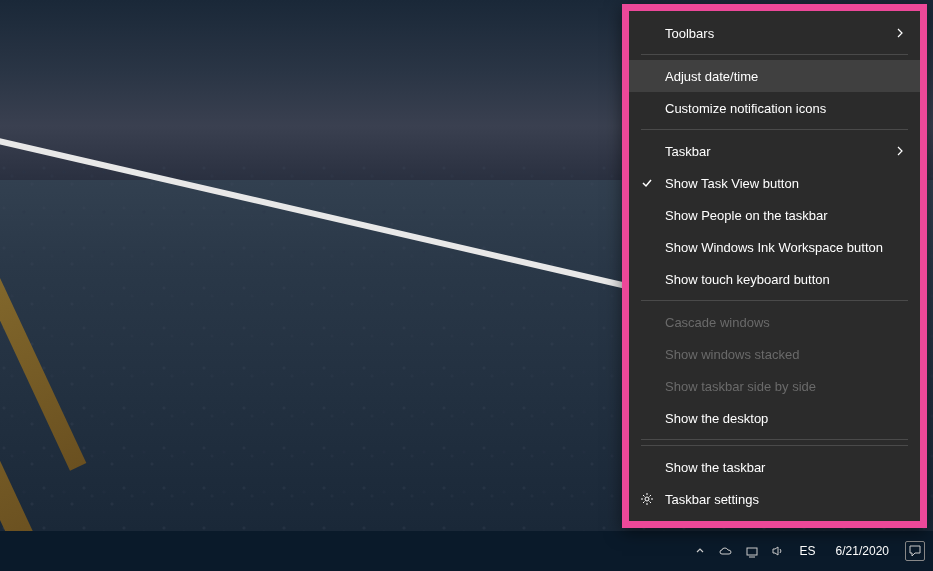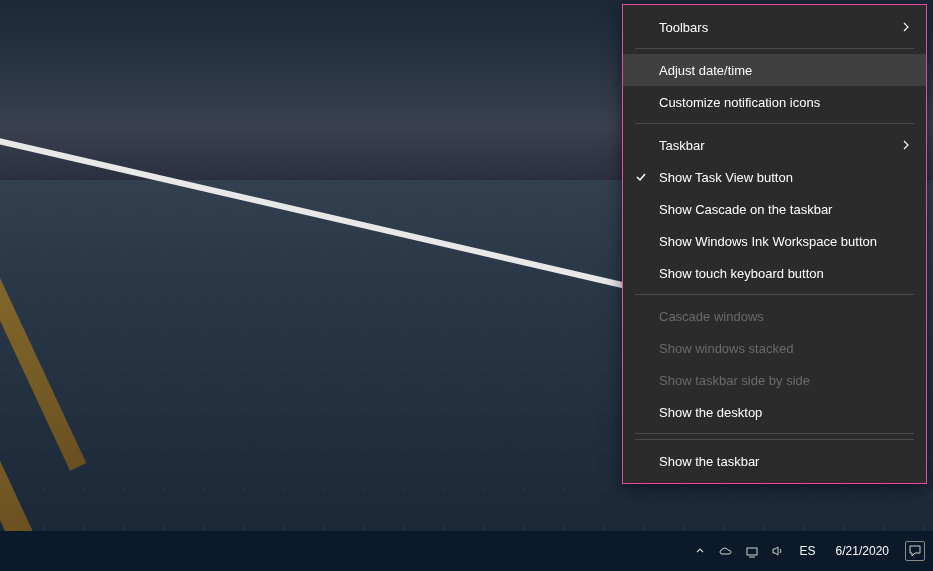--- a/index.html
+++ b/index.html
@@ -119,21 +119,21 @@
       justify-content: center;
       font-size: 10px;
       color: #ccc;
     }
     .context-menu {
       position: absolute;
       top: 4px;
       right: 6px;
       width: 305px;
       background: #2b2b2b;
-      border: 1px solid #ec4899;
+      border: 7px solid #ec4899;
       box-shadow: 0 4px 16px rgba(0,0,0,0.5);
       padding: 6px 0;
     }
     .menu-item {
       display: flex;
       align-items: center;
       height: 32px;
       padding: 0 14px 0 36px;
       color: #fff;
       font-size: 13px;
@@ -253,21 +253,21 @@
     </div>
     <div class="menu-item">
       <span class="check-icon">
         <svg width="12" height="12" viewBox="0 0 12 12">
           <path d="M2 6 L5 9 L10 3" stroke-width="1.5"></path>
         </svg>
       </span>
       <span>Show Task View button</span>
     </div>
     <div class="menu-item">
-      <span>Show Cascade on the taskbar</span>
+      <span>Show People on the taskbar</span>
     </div>
     <div class="menu-item">
       <span>Show Windows Ink Workspace button</span>
     </div>
     <div class="menu-item">
       <span>Show touch keyboard button</span>
     </div>
     <div class="menu-separator"></div>
     <div class="menu-item disabled">
       <span>Cascade windows</span>
@@ -278,14 +278,23 @@
     <div class="menu-item disabled">
       <span>Show taskbar side by side</span>
     </div>
     <div class="menu-item">
       <span>Show the desktop</span>
     </div>
     <div class="menu-separator"></div>
     <div class="menu-separator"></div>
     <div class="menu-item">
       <span>Show the taskbar</span>
+    </div>
+    <div class="menu-item">
+      <span class="gear-icon">
+        <svg width="14" height="14" viewBox="0 0 14 14">
+          <circle cx="7" cy="7" r="2" stroke-width="1"></circle>
+          <path d="M7 1 L7 3 M7 11 L7 13 M1 7 L3 7 M11 7 L13 7 M3 3 L4.5 4.5 M9.5 9.5 L11 11 M3 11 L4.5 9.5 M9.5 4.5 L11 3" stroke-width="1"></path>
+        </svg>
+      </span>
+      <span>Taskbar settings</span>
     </div>
   </div>
 
 </body></html>

